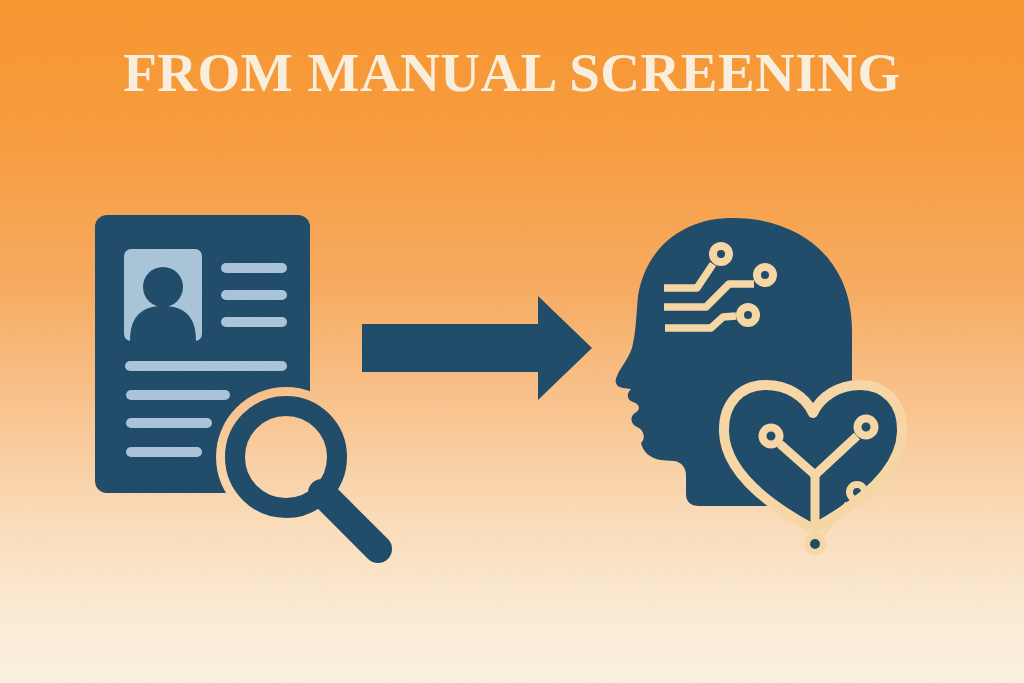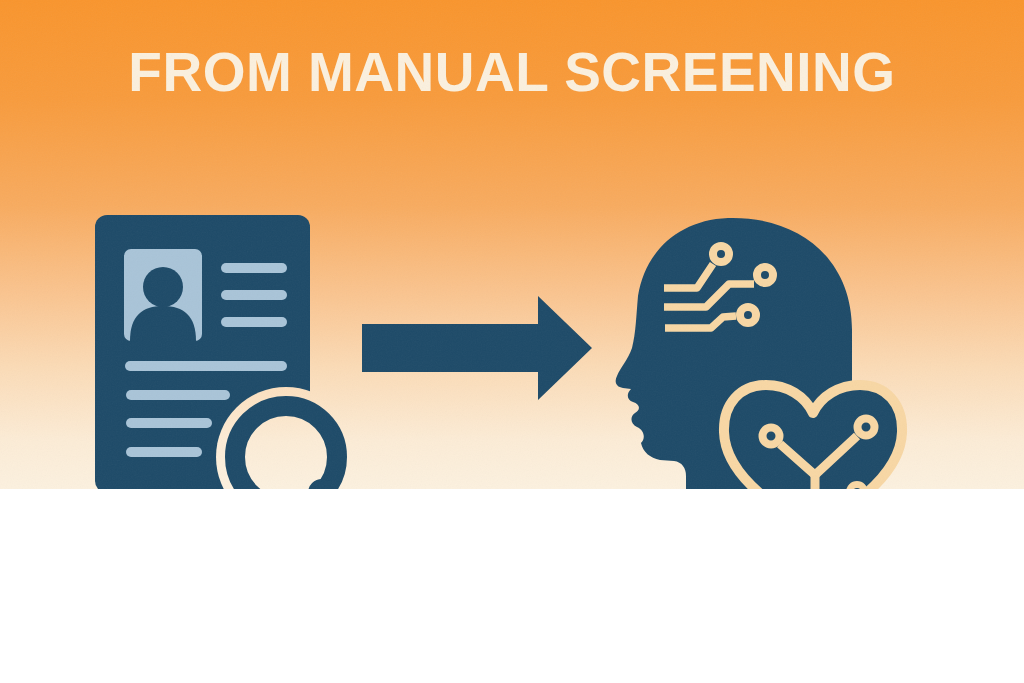--- a/index.html
+++ b/index.html
@@ -1,20 +1,20 @@
 <!DOCTYPE html>
 <html style="--background-top: #F9952D; --background-bottom: #FCF1DF; --title-cream: #FBF0DE; --icon-navy: #1D4A68; --icon-light-blue: #A9C4D8; --circuit-cream: #F8D7A4;"><head>
 <meta charset="utf-8">
 <style>
   html,body{margin:0;padding:0;}
   .page{
     position:relative;
-    width:1024px;height:489px;
+    width:1024px;height:683px;
     overflow:hidden;
-    font-family:Liberation Sans, sans-serif;
+    font-family:Liberation Serif, serif;
     background:linear-gradient(180deg,
       var(--background-top) 0%,
       #F89B3C 20%,
       #F8AB5F 42%,
       #FAC48F 60%,
       #FBDBB6 75%,
       #FCECD6 90%,
       var(--background-bottom) 100%);
   }
   .title{

